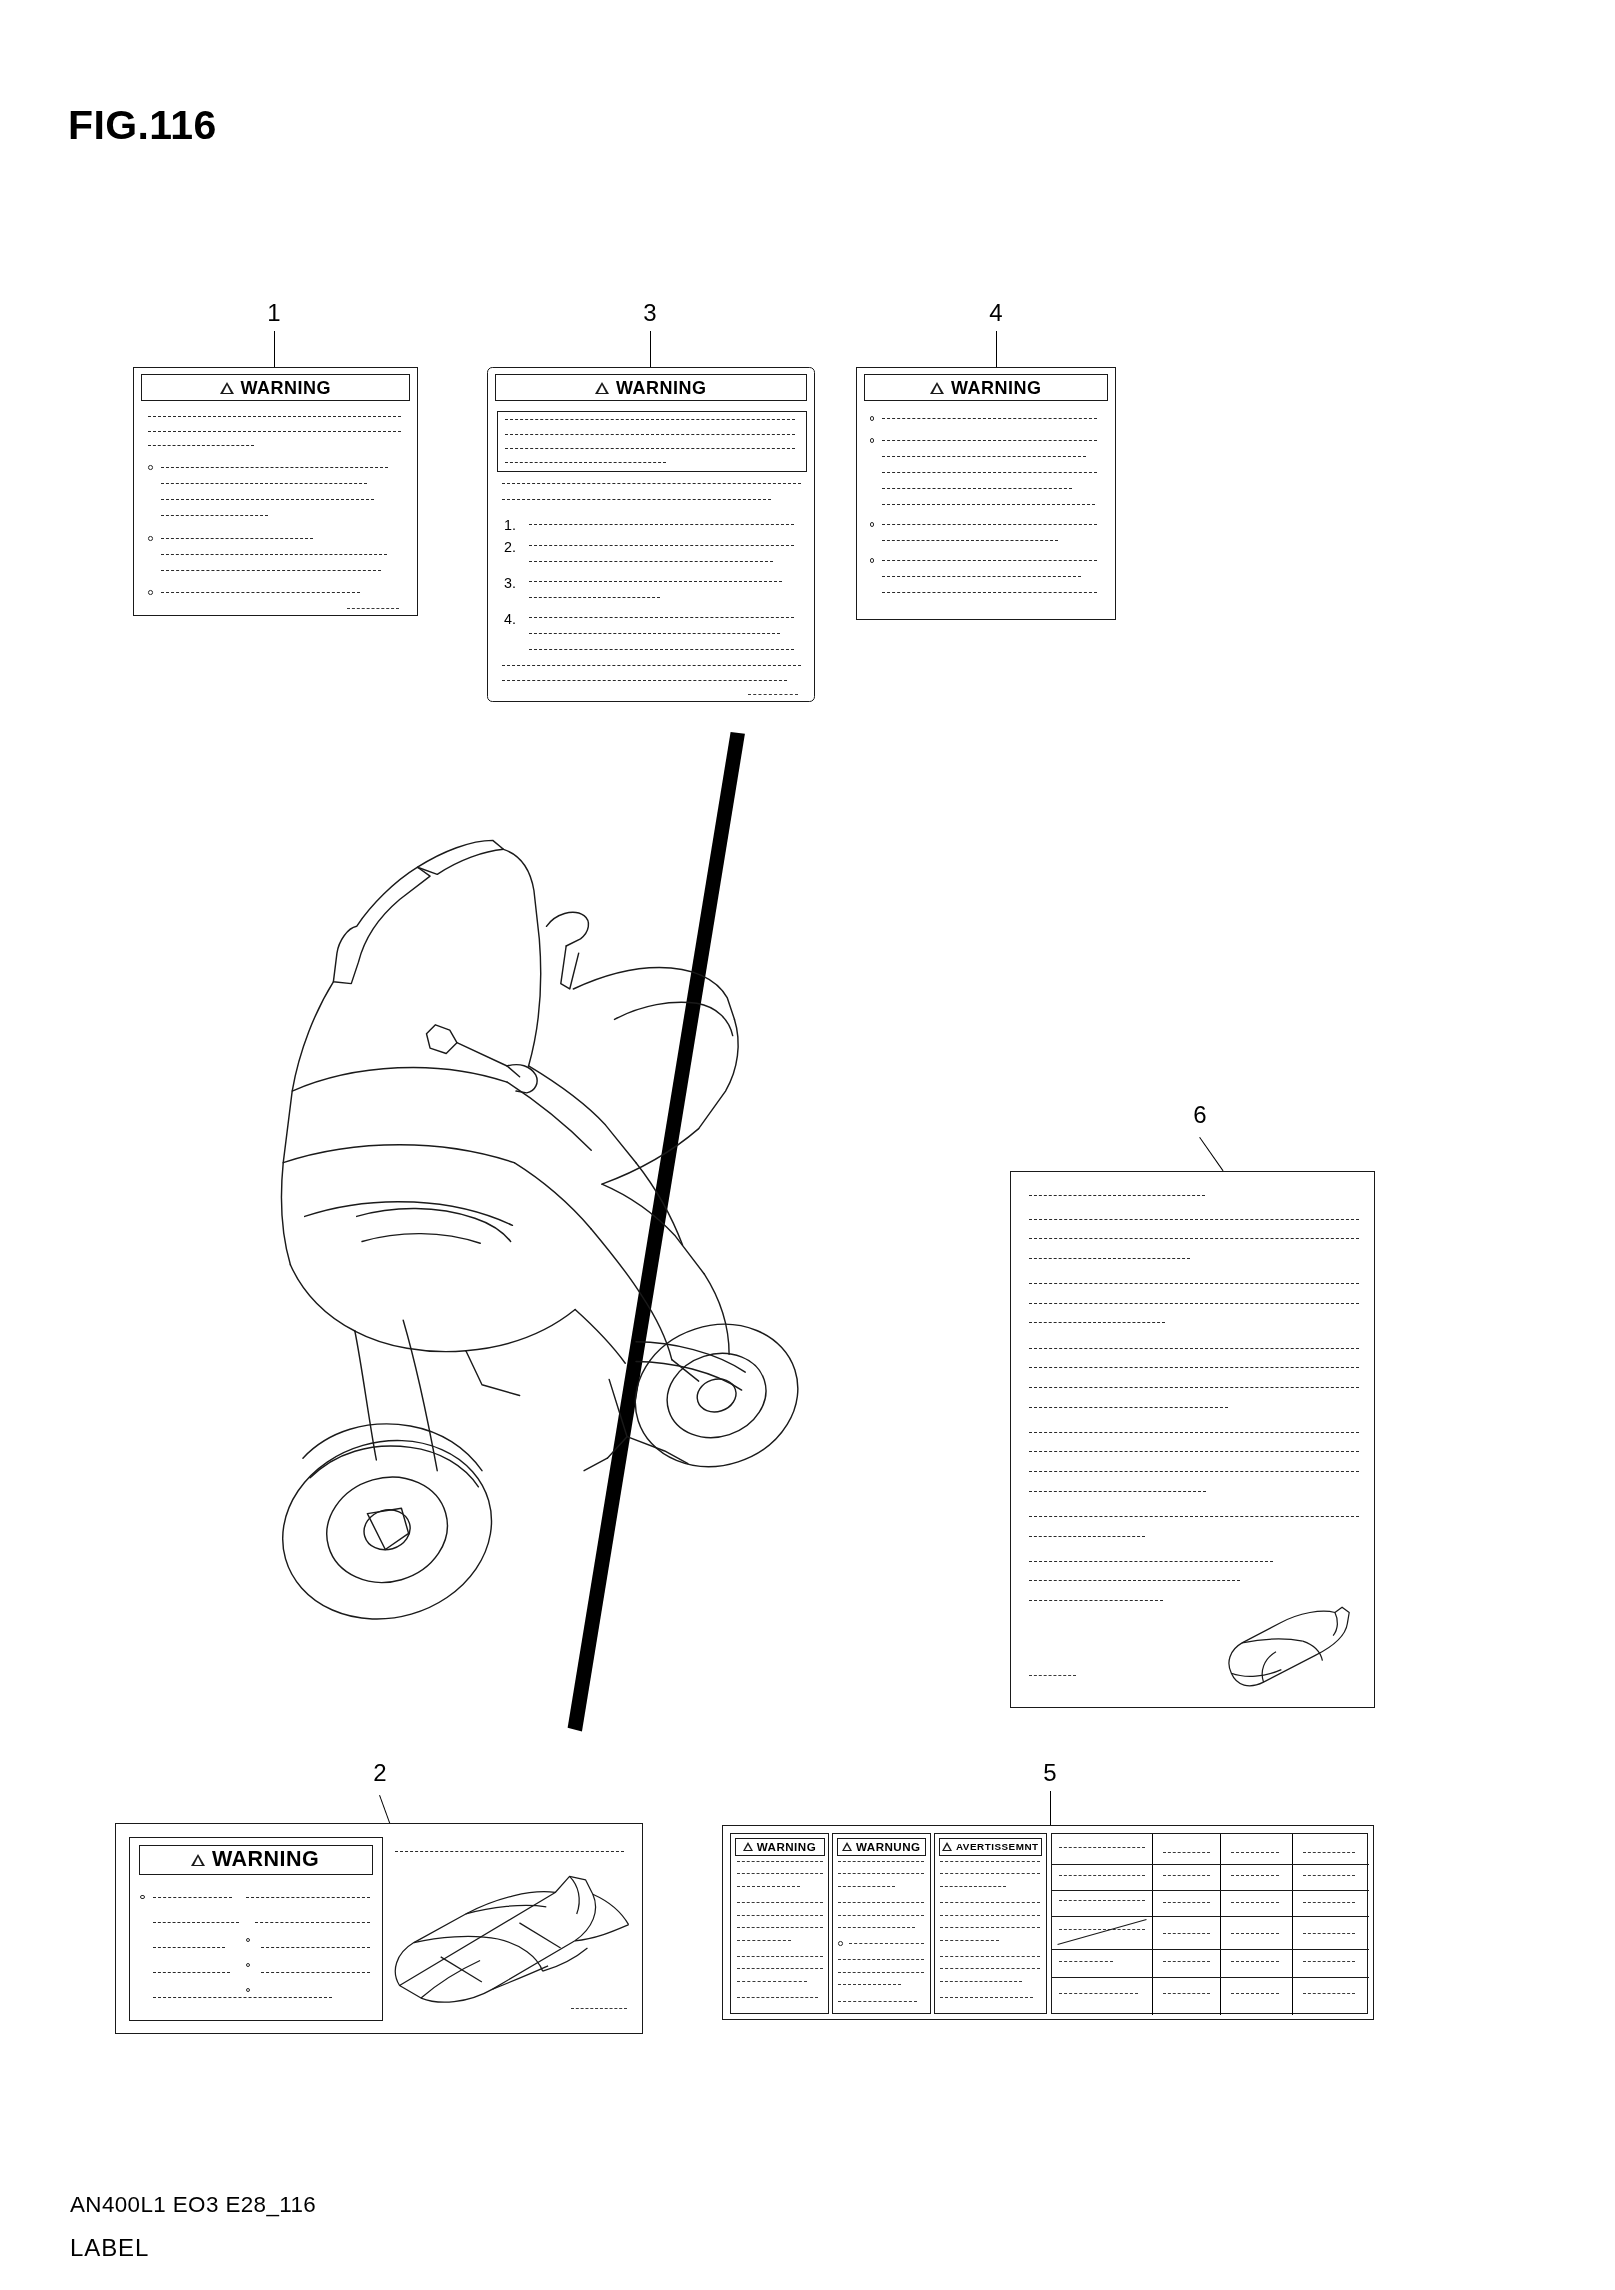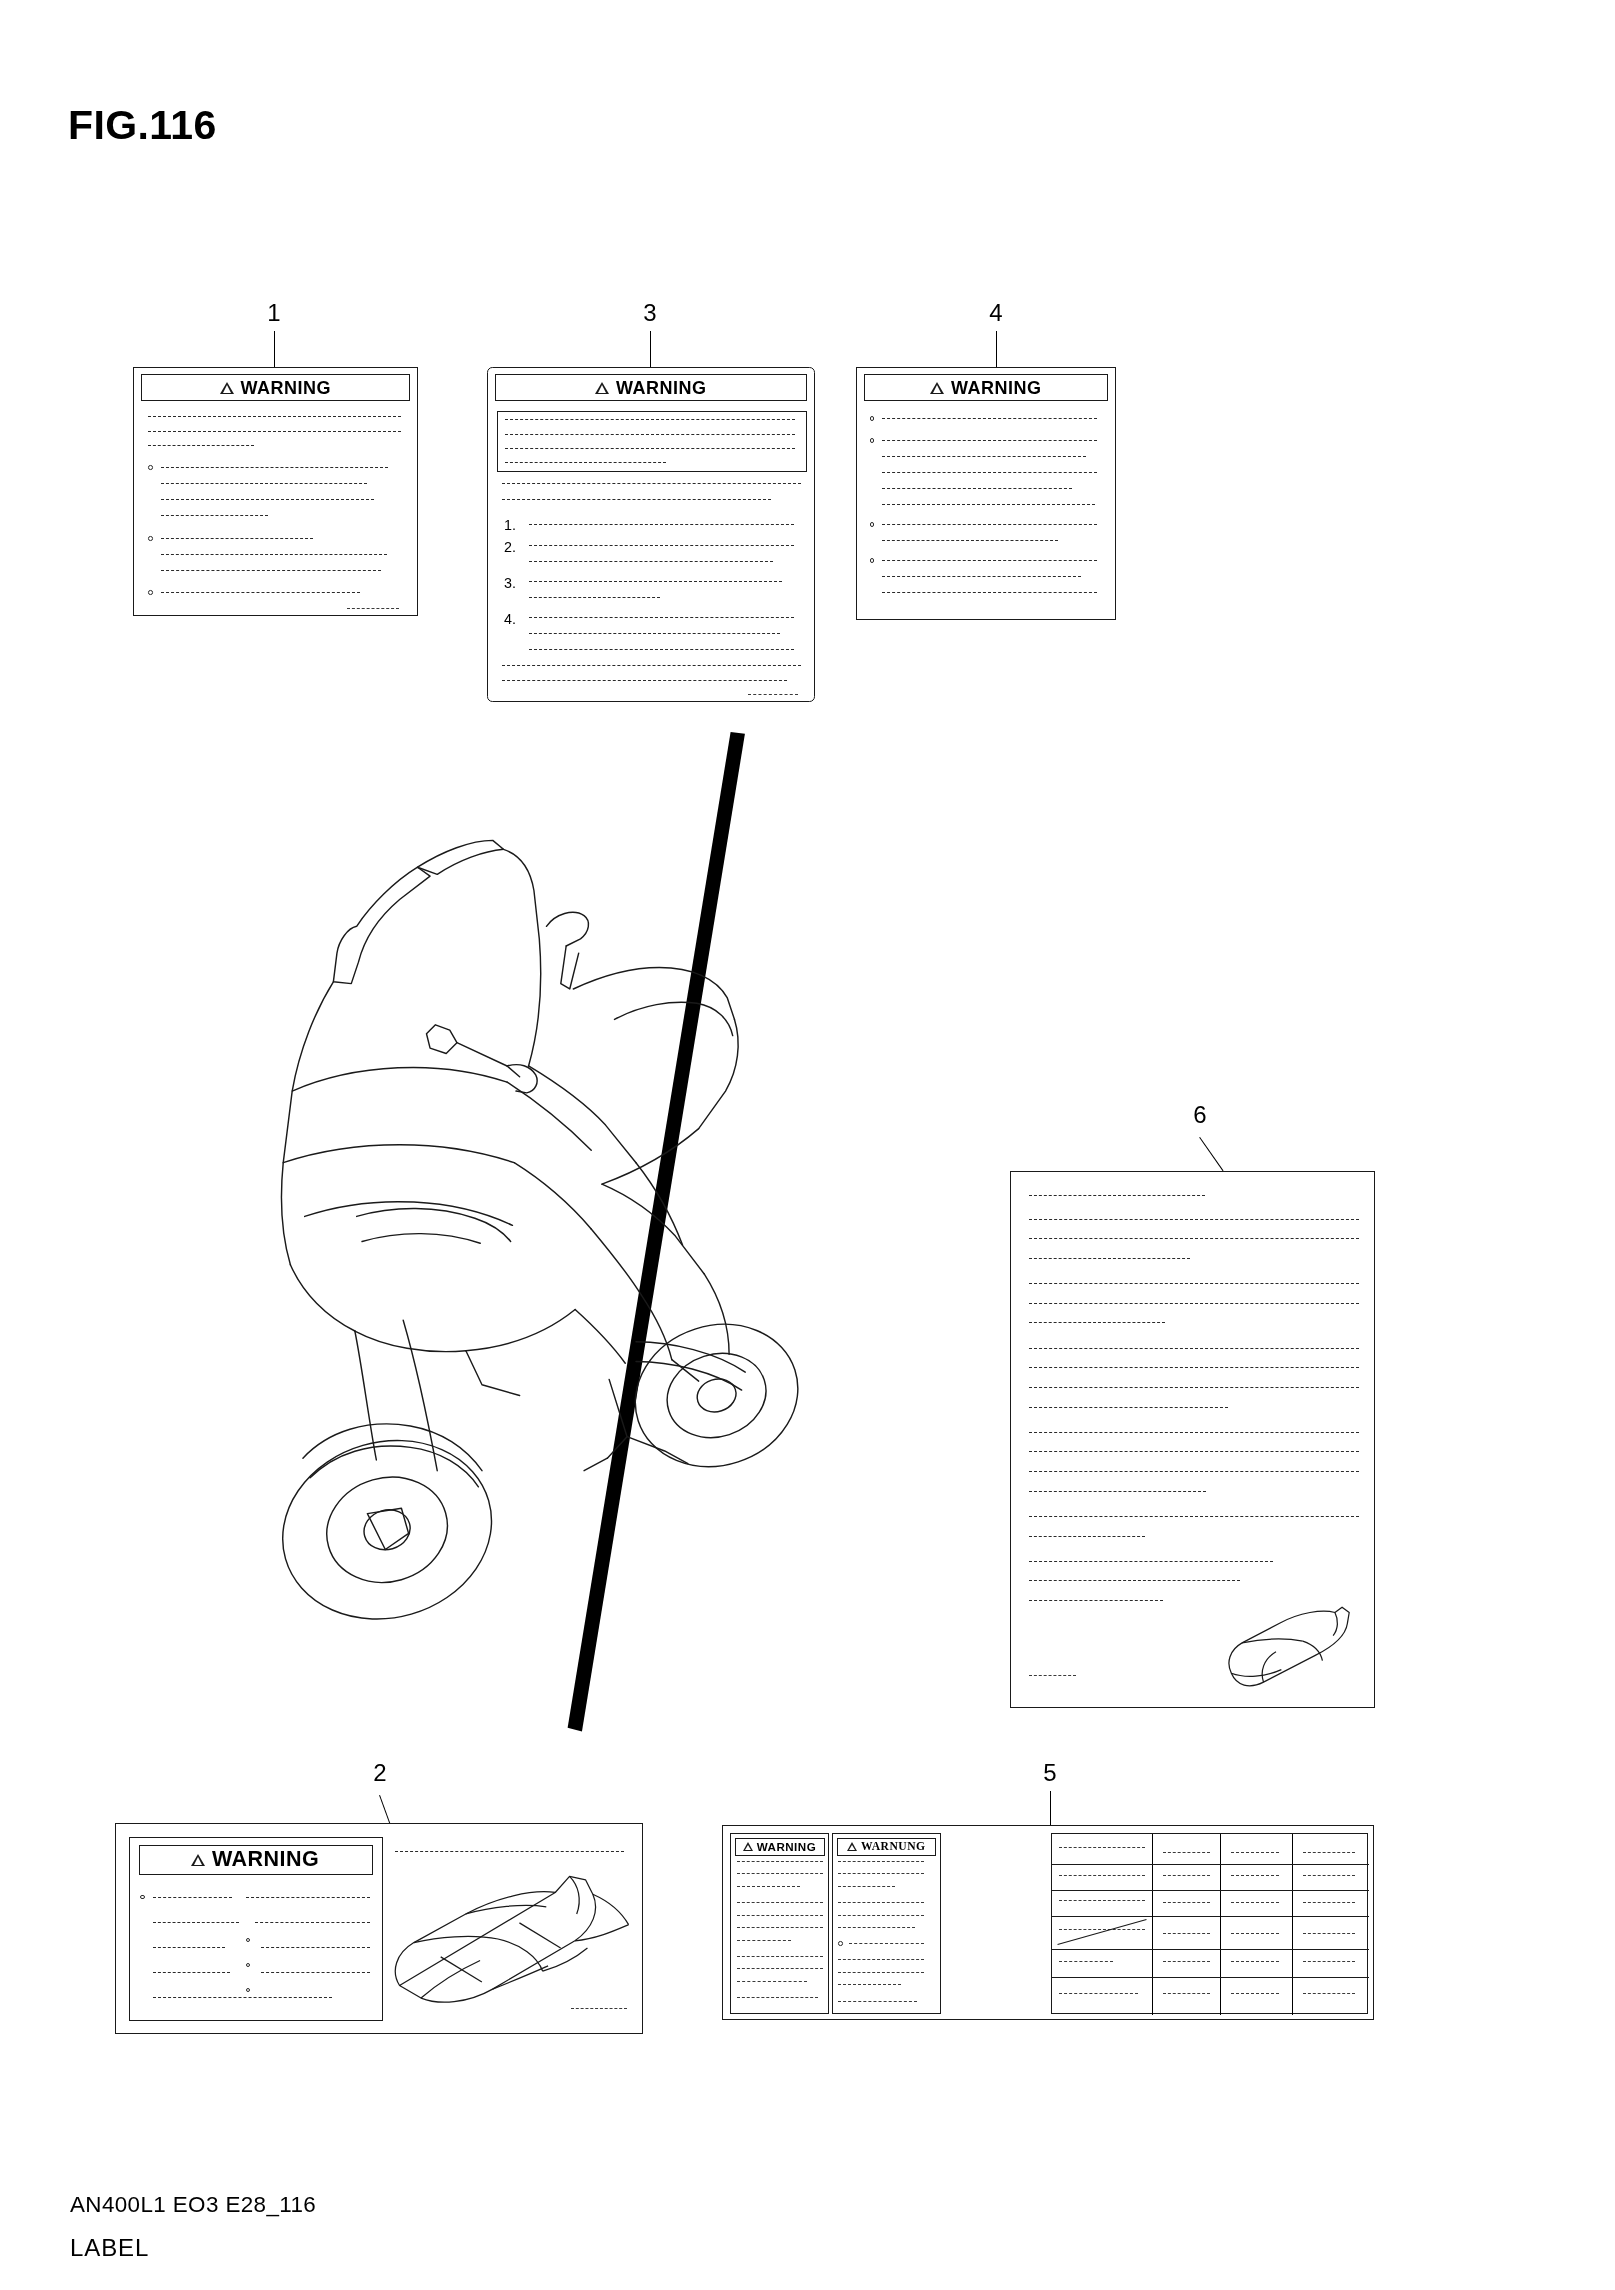--- a/index.html
+++ b/index.html
@@ -455,41 +455,60 @@
       <div class="tline thin" style="left:5.4px; top:68px; width:86px;"></div>
       <div class="tline thin" style="left:5.4px; top:81px; width:86px;"></div>
       <div class="tline thin" style="left:5.4px; top:93px; width:86px;"></div>
       <div class="tline thin" style="left:5.4px; top:106px; width:54px;"></div>
       <div class="tline thin" style="left:5.4px; top:122px; width:86px;"></div>
       <div class="tline thin" style="left:5.4px; top:134px; width:86px;"></div>
       <div class="tline thin" style="left:5.4px; top:147px; width:70px;"></div>
       <div class="tline thin" style="left:5.4px; top:163px; width:81px;"></div>
     </div>
 
-    <div class="boxline" style="left:109px; top:7.2px; width:109px; height:181px;font-family:Liberation Serif, serif;">
+    <div class="boxline" style="left:109px; top:7.2px; width:99px; height:181px;">
       <div class="warn-head small">
         <span class="tri">
             <i></i>
           </span>
         <span class="wtext">WARNUNG</span>
       </div>
       <div class="tline thin" style="left:5.4px; top:27px; width:86px;"></div>
       <div class="tline thin" style="left:5.4px; top:39px; width:86px;"></div>
       <div class="tline thin" style="left:5.4px; top:52px; width:57px;"></div>
       <div class="tline thin" style="left:5.4px; top:68px; width:86px;"></div>
       <div class="tline thin" style="left:5.4px; top:81px; width:86px;"></div>
       <div class="tline thin" style="left:5.4px; top:93px; width:77px;"></div>
       <div class="bullet" style="left:5.4px; top:107px;"></div>
       <div class="tline thin" style="left:16px; top:109px; width:75px;"></div>
       <div class="tline thin" style="left:5.4px; top:125px; width:86px;"></div>
       <div class="tline thin" style="left:5.4px; top:138px; width:86px;"></div>
       <div class="tline thin" style="left:5.4px; top:150px; width:63px;"></div>
       <div class="tline thin" style="left:5.4px; top:167px; width:79px;"></div>
     </div>
 
+    <div class="boxline" style="left:211px; top:7.2px; width:113px; height:181px;">
+      <div class="warn-head small">
+        <span class="tri">
+            <i></i>
+          </span>
+        <span class="wtext" style="font-size:9.9px;">AVERTISSEMNT</span>
+      </div>
+      <div class="tline thin" style="left:5.4px; top:27px; width:100px;"></div>
+      <div class="tline thin" style="left:5.4px; top:39px; width:100px;"></div>
+      <div class="tline thin" style="left:5.4px; top:52px; width:66px;"></div>
+      <div class="tline thin" style="left:5.4px; top:68px; width:100px;"></div>
+      <div class="tline thin" style="left:5.4px; top:81px; width:100px;"></div>
+      <div class="tline thin" style="left:5.4px; top:93px; width:100px;"></div>
+      <div class="tline thin" style="left:5.4px; top:106px; width:59px;"></div>
+      <div class="tline thin" style="left:5.4px; top:122px; width:100px;"></div>
+      <div class="tline thin" style="left:5.4px; top:134px; width:100px;"></div>
+      <div class="tline thin" style="left:5.4px; top:147px; width:82px;"></div>
+      <div class="tline thin" style="left:5.4px; top:163px; width:93px;"></div>
+    </div>
 
     <div class="boxline" style="left:328px; top:7.2px; width:317px; height:181px;">
 
       <div class="leader v" style="left:100px; top:0; height:82px;"></div>
       <div class="leader v" style="left:168px; top:0; height:82px;"></div>
       <div class="leader v" style="left:240px; top:0; height:82px;"></div>
 
       <div class="boxline" style="left:0; top:30px; width:317px; height:0; border-width:0; border-top:1.1px solid #1a1a1a;"></div>
       <div class="boxline" style="left:0; top:56px; width:317px; height:0; border-width:0; border-top:1.1px solid #1a1a1a;"></div>
       <div class="boxline" style="left:0; top:82px; width:317px; height:0; border-width:0; border-top:1.1px solid #1a1a1a;"></div>

